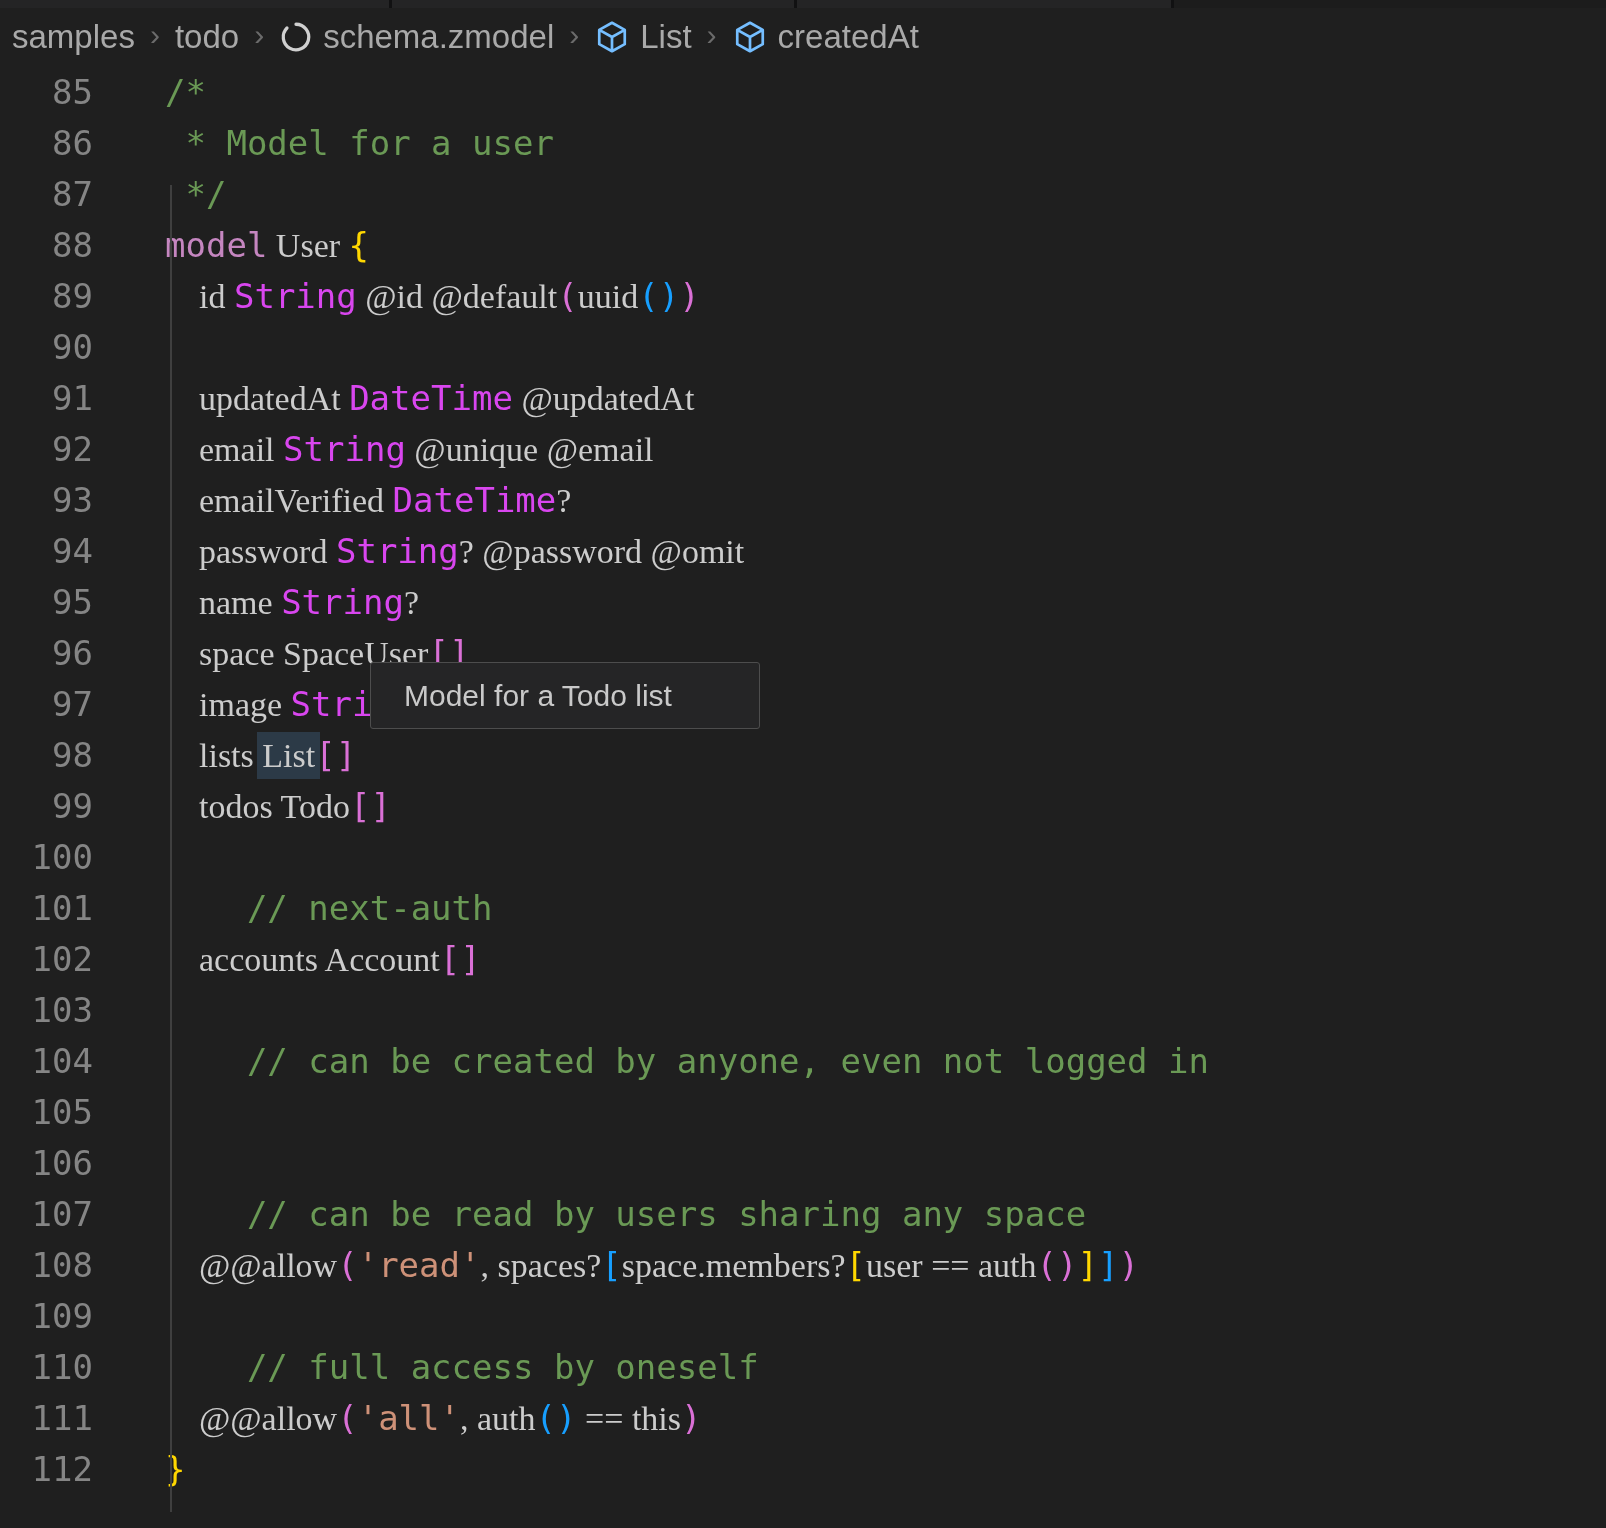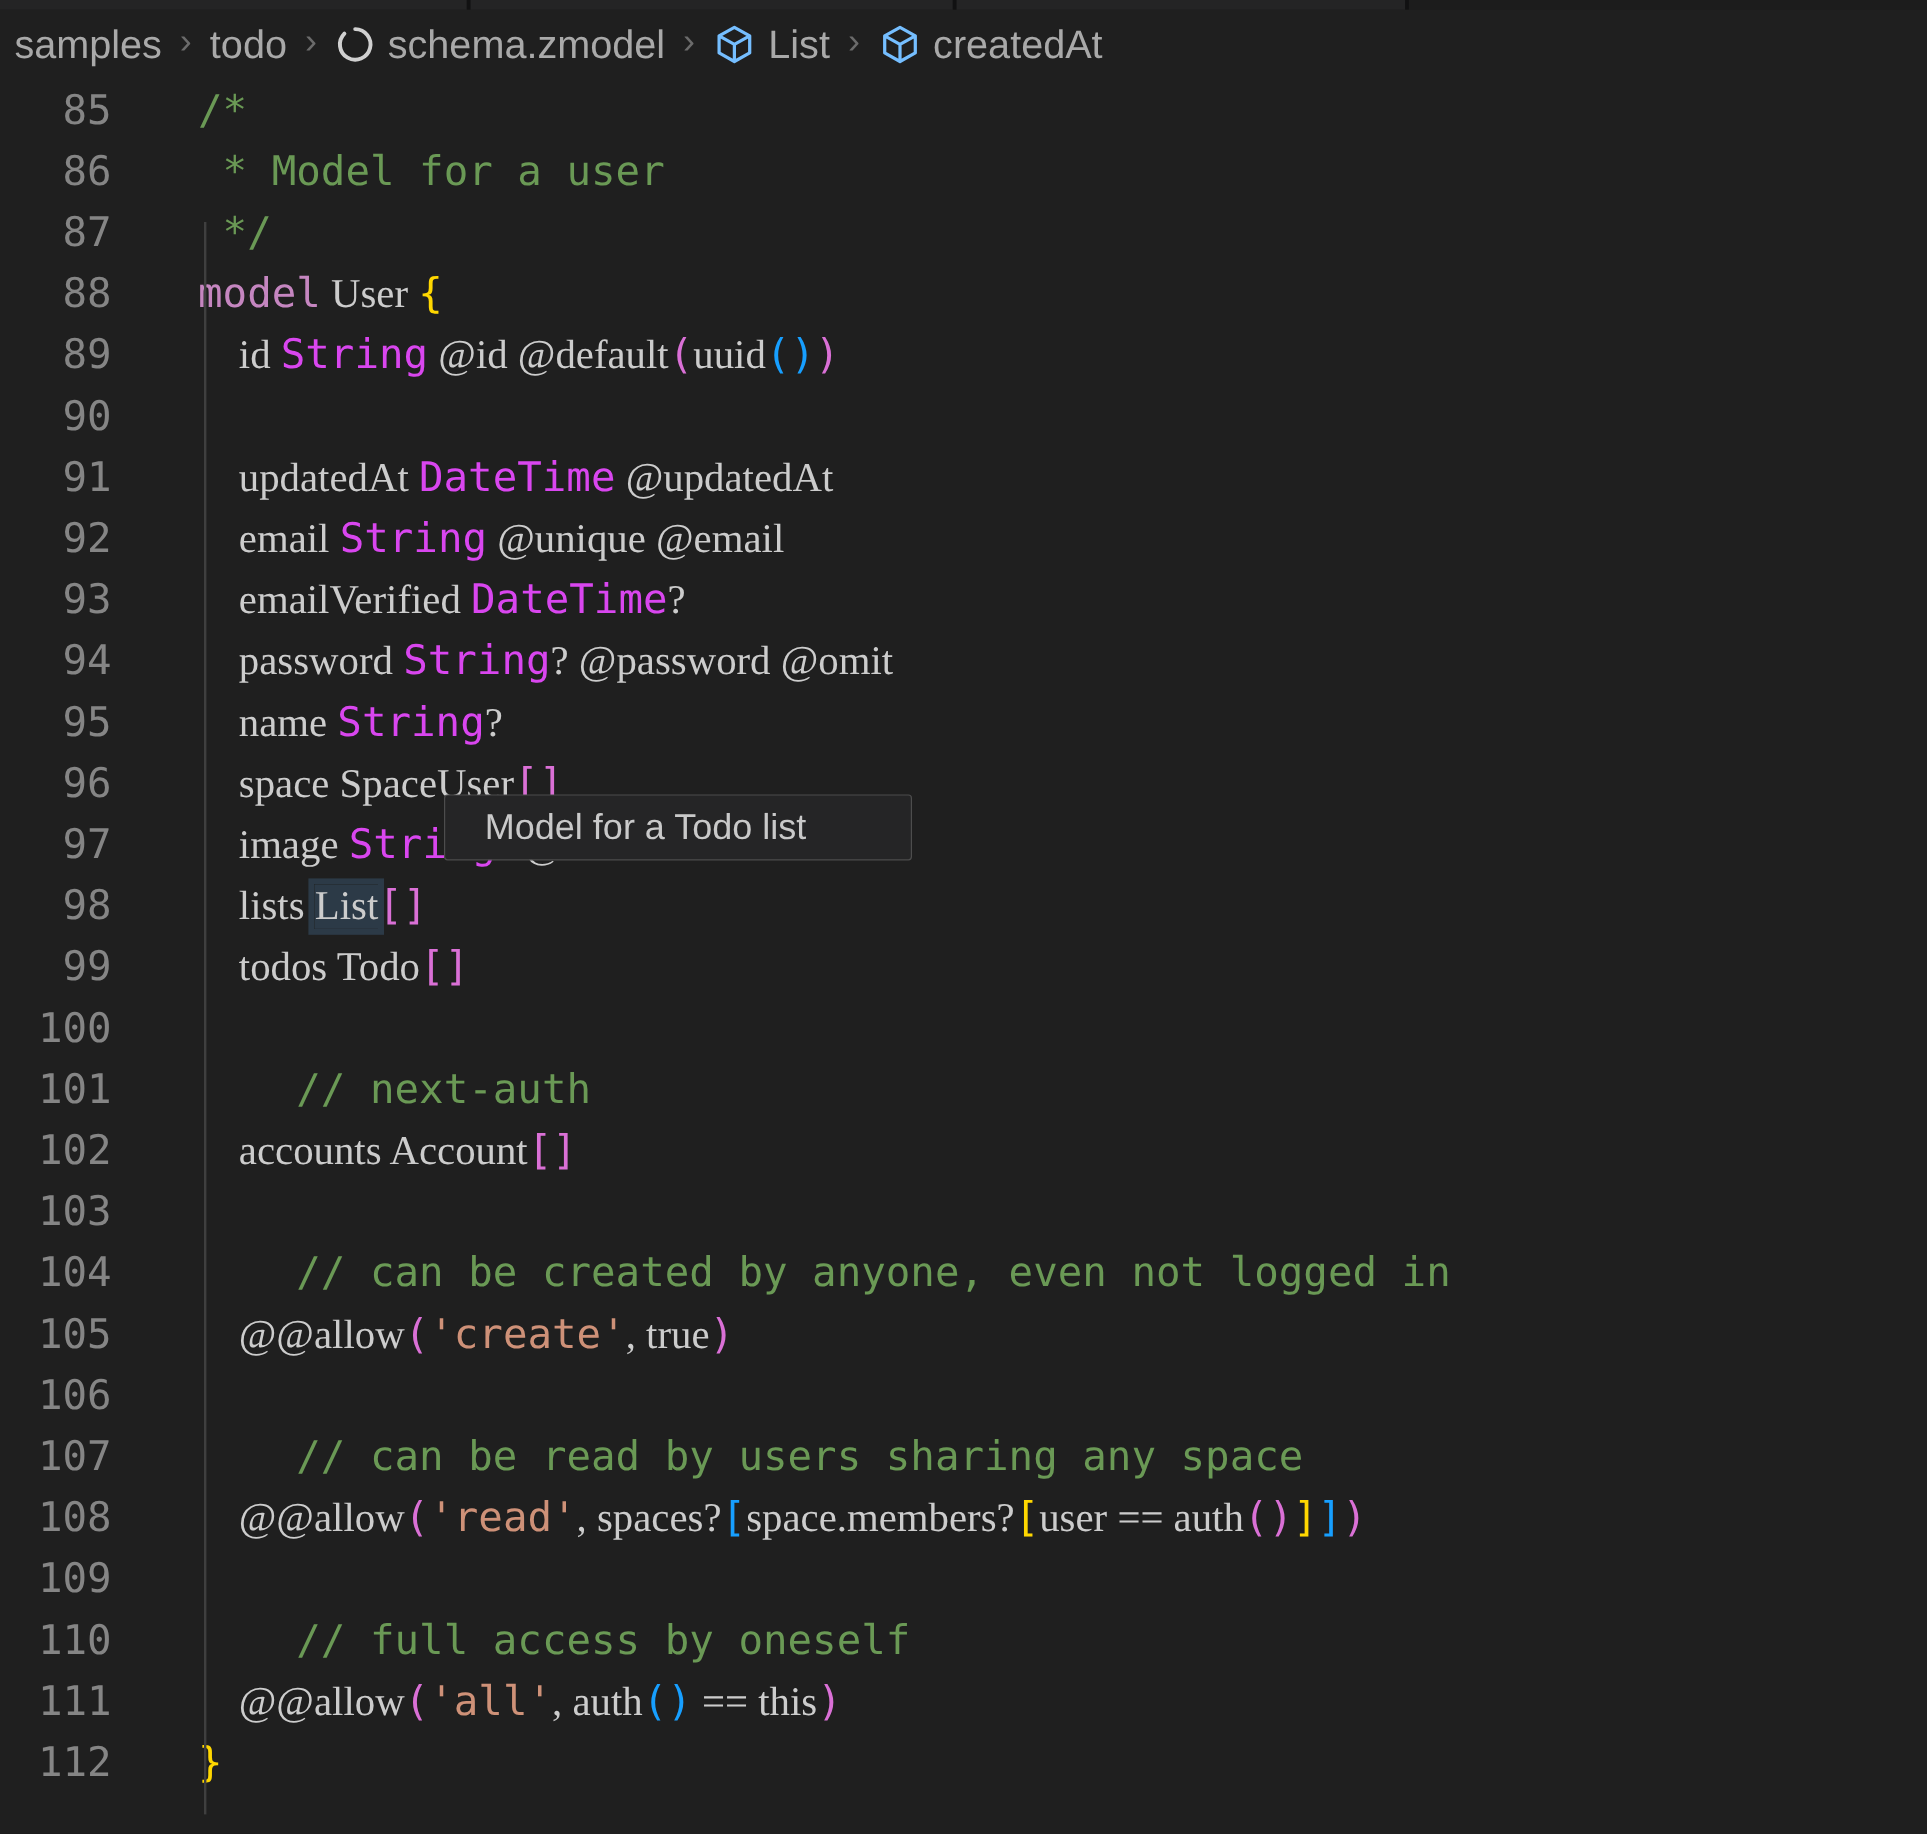--- a/index.html
+++ b/index.html
@@ -36,21 +36,21 @@
   .c-string{color:#ce9178;}
   .c-b1{color:#ffd700;}
   .c-b2{color:#da70d6;}
   .c-b3{color:#179fff;}
   .hl{background:#2c3a47;box-shadow:0 0 0 5px #2c3a47;}
 
   .indent-guide{position:absolute;left:170px;top:118px;width:2px;height:1327px;
                 background:#3f3f3f;}
 
   
-  .tooltip{position:absolute;left:370px;top:662px;width:390px;height:55px;
+  .tooltip{position:absolute;left:370px;top:662px;width:390px;height:67px;
            background:#252526;border:1.5px solid #4d4d4d;border-radius:3px;
            box-sizing:border-box;display:flex;align-items:center;padding-left:33px;
            font-size:30px;color:#c9c9c9;z-index:10;}
 </style>
 </head>
 <body>
 
 <div class="tabstrip">
   <div class="seg seg1"></div>
   <div class="seg seg2"></div>
@@ -112,21 +112,21 @@
     <div class="code-row"><span class="gutter">95</span><span class="content"><span class="c-text">    name </span><span class="c-type">String</span><span class="c-text">?</span></span></div>
     <div class="code-row"><span class="gutter">96</span><span class="content"><span class="c-text">    space SpaceUser</span><span class="c-b2">[</span><span class="c-b2">]</span></span></div>
     <div class="code-row"><span class="gutter">97</span><span class="content"><span class="c-text">    image </span><span class="c-type">String</span><span class="c-text">? @url</span></span></div>
     <div class="code-row"><span class="gutter">98</span><span class="content"><span class="c-text">    lists </span><span class="c-text hl">List</span><span class="c-b2">[</span><span class="c-b2">]</span></span></div>
     <div class="code-row"><span class="gutter">99</span><span class="content"><span class="c-text">    todos Todo</span><span class="c-b2">[</span><span class="c-b2">]</span></span></div>
     <div class="code-row"><span class="gutter">100</span><span class="content"></span></div>
     <div class="code-row"><span class="gutter">101</span><span class="content"><span class="c-comment">    // next-auth</span></span></div>
     <div class="code-row"><span class="gutter">102</span><span class="content"><span class="c-text">    accounts Account</span><span class="c-b2">[</span><span class="c-b2">]</span></span></div>
     <div class="code-row"><span class="gutter">103</span><span class="content"></span></div>
     <div class="code-row"><span class="gutter">104</span><span class="content"><span class="c-comment">    // can be created by anyone, even not logged in</span></span></div>
-    <div class="code-row"><span class="gutter">105</span><span class="content"><span class="c-text">    @@allow</span><span class="c-b2">(</span><span class="c-string">'create'</span><span class="c-text">, true</span><span class="c-b2">)</span></span></div>
+    <div class="code-row"><span class="gutter">105</span></div>
     <div class="code-row"><span class="gutter">106</span><span class="content"></span></div>
     <div class="code-row"><span class="gutter">107</span><span class="content"><span class="c-comment">    // can be read by users sharing any space</span></span></div>
     <div class="code-row"><span class="gutter">108</span><span class="content"><span class="c-text">    @@allow</span><span class="c-b2">(</span><span class="c-string">'read'</span><span class="c-text">, spaces?</span><span class="c-b3">[</span><span class="c-text">space.members?</span><span class="c-b1">[</span><span class="c-text">user == auth</span><span class="c-b2">(</span><span class="c-b2">)</span><span class="c-b1">]</span><span class="c-b3">]</span><span class="c-b2">)</span></span></div>
     <div class="code-row"><span class="gutter">109</span><span class="content"></span></div>
     <div class="code-row"><span class="gutter">110</span><span class="content"><span class="c-comment">    // full access by oneself</span></span></div>
     <div class="code-row"><span class="gutter">111</span><span class="content"><span class="c-text">    @@allow</span><span class="c-b2">(</span><span class="c-string">'all'</span><span class="c-text">, auth</span><span class="c-b3">(</span><span class="c-b3">)</span><span class="c-text"> == this</span><span class="c-b2">)</span></span></div>
     <div class="code-row"><span class="gutter">112</span><span class="content"><span class="c-b1">}</span></span></div>
   </div>
 
 <div class="tooltip">

